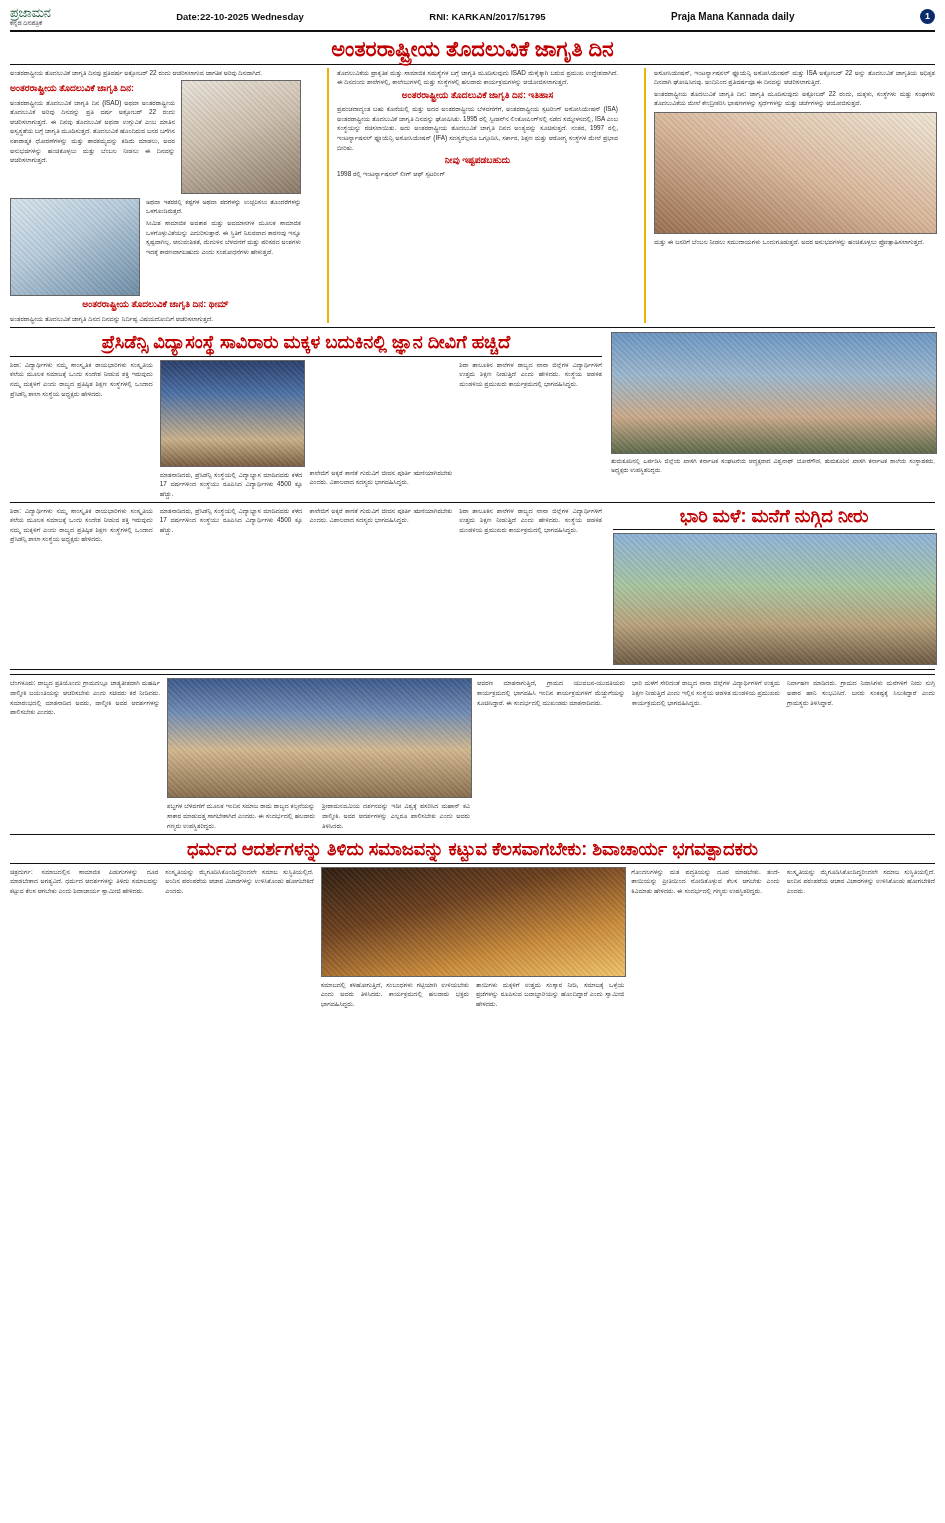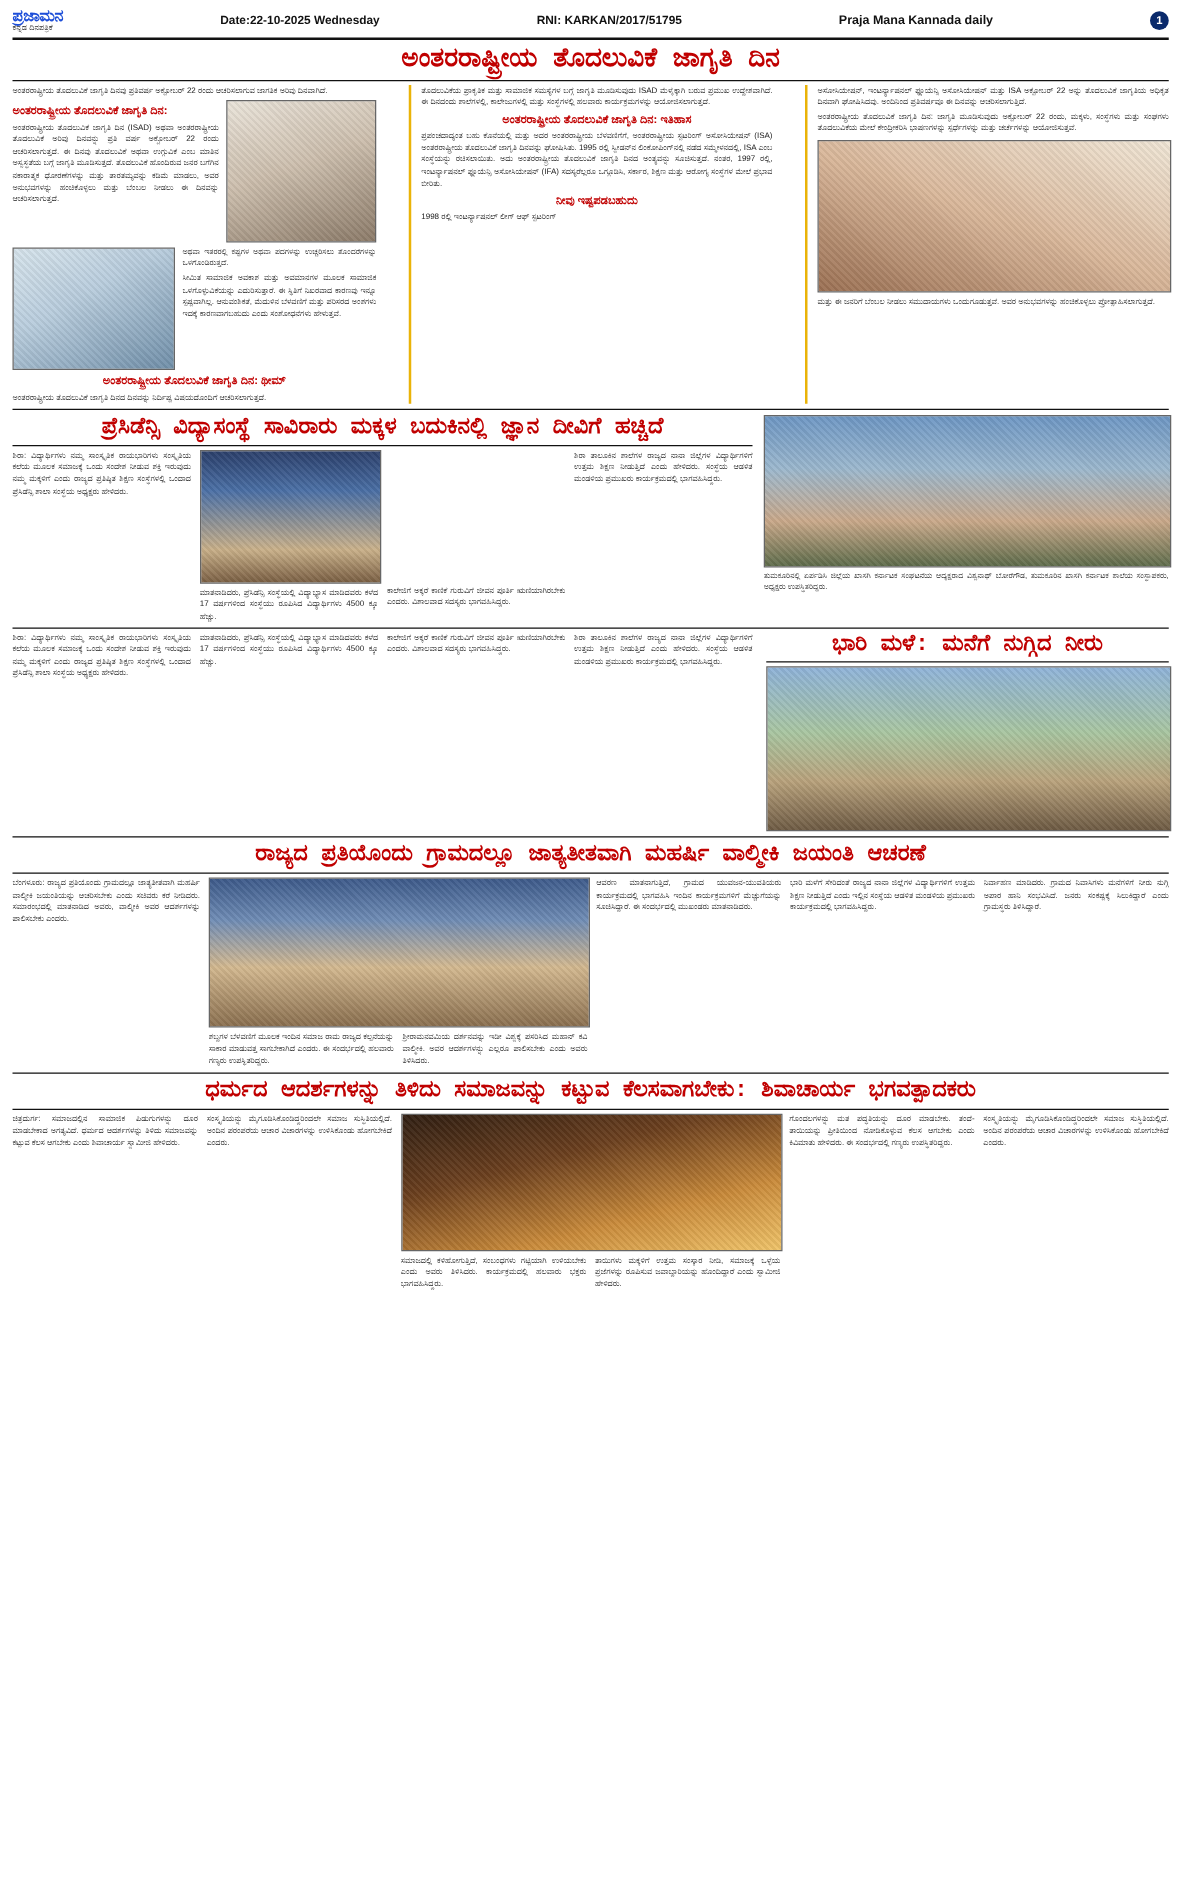--- a/index.html
+++ b/index.html
@@ -2,31 +2,31 @@
 <html><head>
 <meta charset="utf-8">
 <style>
   html,body{margin:0;padding:0;background:#ffffff;}
   body{width:945px;height:1523px;font-family:"Liberation Sans",sans-serif;color:#111;}
   .page{position:relative;width:945px;height:1523px;box-sizing:border-box;padding:6px 10px 4px 10px;}
 
   
   .masthead{display:flex;align-items:center;justify-content:space-between;border-bottom:2px solid #111;padding-bottom:3px;}
   .logo{display:flex;flex-direction:column;line-height:1;}
-  .logo .l1{color:#1d4ed8;font-weight:bold;font-size:13px;letter-spacing:-0.3px;}
+  .logo .l1{color:#14532d;font-weight:normal;font-size:13px;letter-spacing:-0.3px;}
   .logo .l2{color:#333;font-size:6.5px;margin-top:1px;}
   .mh-mid{font-size:9.5px;font-weight:bold;color:#111;}
   .mh-rni{font-size:9.5px;font-weight:bold;}
   .mh-eng{font-size:10px;font-weight:bold;color:#111;}
   .pagenum{width:15px;height:15px;border-radius:50%;background:#0a2a6b;color:#fff;font-size:9px;display:flex;align-items:center;justify-content:center;font-weight:bold;}
 
   
   .hr{border-top:1.5px solid #111;margin:4px 0;}
   .hr-thin{border-top:1px solid #111;margin:3px 0;}
-  .headline{color:#c00000;font-weight:bold;text-align:center;line-height:1.15;font-family:Liberation Mono, monospace;}
+  .headline{color:#c00000;font-weight:bold;text-align:center;line-height:1.15;}
   .h-big{font-size:21px;}
   .h-med{font-size:18px;}
   .sub-red{color:#c00000;font-weight:bold;font-size:9px;text-align:center;line-height:1.25;margin:3px 0;}
   .body-text{font-size:6.4px;line-height:1.5;text-align:justify;color:#1a1a1a;hyphens:auto;word-break:break-word;}
   .cap{font-size:6.2px;line-height:1.45;text-align:justify;color:#222;}
 
   .photo{background:#cfd6dc;overflow:hidden;position:relative;}
   .vline{border-left:2px solid #eab308;}
 
   
@@ -142,21 +142,20 @@
     <div>
       <div class="headline h-med">ಭಾರಿ ಮಳೆ: ಮನೆಗೆ ನುಗ್ಗಿದ ನೀರು</div>
       <div class="hr-thin"></div>
       <div class="photo ph6 grain" style="width:100%;height:130px;border:1px solid #666;"></div>
     </div>
   </div>
 
   <div class="hr"></div>
 
   <div>
-    <div class="headline h-med">ರಾಜ್ಯದ ಪ್ರತಿಯೊಂದು ಗ್ರಾಮದಲ್ಲೂ ಜಾತ್ಯತೀತವಾಗಿ ಮಹರ್ಷಿ ವಾಲ್ಮೀಕಿ ಜಯಂತಿ ಆಚರಣೆ</div>
     <div class="hr-thin"></div>
     <div style="display:grid;grid-template-columns:150px 1fr 1fr 1fr 1fr 1fr;column-gap:7px;">
       <div class="body-text">ಬೆಂಗಳೂರು: ರಾಜ್ಯದ ಪ್ರತಿಯೊಂದು ಗ್ರಾಮದಲ್ಲೂ ಜಾತ್ಯತೀತವಾಗಿ ಮಹರ್ಷಿ ವಾಲ್ಮೀಕಿ ಜಯಂತಿಯನ್ನು ಆಚರಿಸಬೇಕು ಎಂದು ಸಚಿವರು ಕರೆ ನೀಡಿದರು. ಸಮಾರಂಭದಲ್ಲಿ ಮಾತನಾಡಿದ ಅವರು, ವಾಲ್ಮೀಕಿ ಅವರ ಆದರ್ಶಗಳನ್ನು ಪಾಲಿಸಬೇಕು ಎಂದರು.</div>
       <div style="grid-column:span 2;">
         <div class="photo ph7 grain" style="width:100%;height:118px;border:1px solid #666;margin-bottom:3px;"></div>
         <div style="display:grid;grid-template-columns:1fr 1fr;column-gap:7px;">
           <div class="body-text">ಶಬ್ದಗಳ ಬೆಳವಣಿಗೆ ಮೂಲಕ ಇಂದಿನ ಸಮಾಜ ರಾಮ ರಾಜ್ಯದ ಕಲ್ಪನೆಯನ್ನು ಸಾಕಾರ ಮಾಡುವತ್ತ ಸಾಗಬೇಕಾಗಿದೆ ಎಂದರು. ಈ ಸಂದರ್ಭದಲ್ಲಿ ಹಲವಾರು ಗಣ್ಯರು ಉಪಸ್ಥಿತರಿದ್ದರು.</div>
           <div class="body-text">ಶ್ರೀರಾಮನವಮಿಯ ದರ್ಶನವನ್ನು ಇಡೀ ವಿಶ್ವಕ್ಕೆ ಪಸರಿಸಿದ ಮಹಾನ್ ಕವಿ ವಾಲ್ಮೀಕಿ. ಅವರ ಆದರ್ಶಗಳನ್ನು ಎಲ್ಲರೂ ಪಾಲಿಸಬೇಕು ಎಂದು ಅವರು ತಿಳಿಸಿದರು.</div>
         </div>
       </div>

